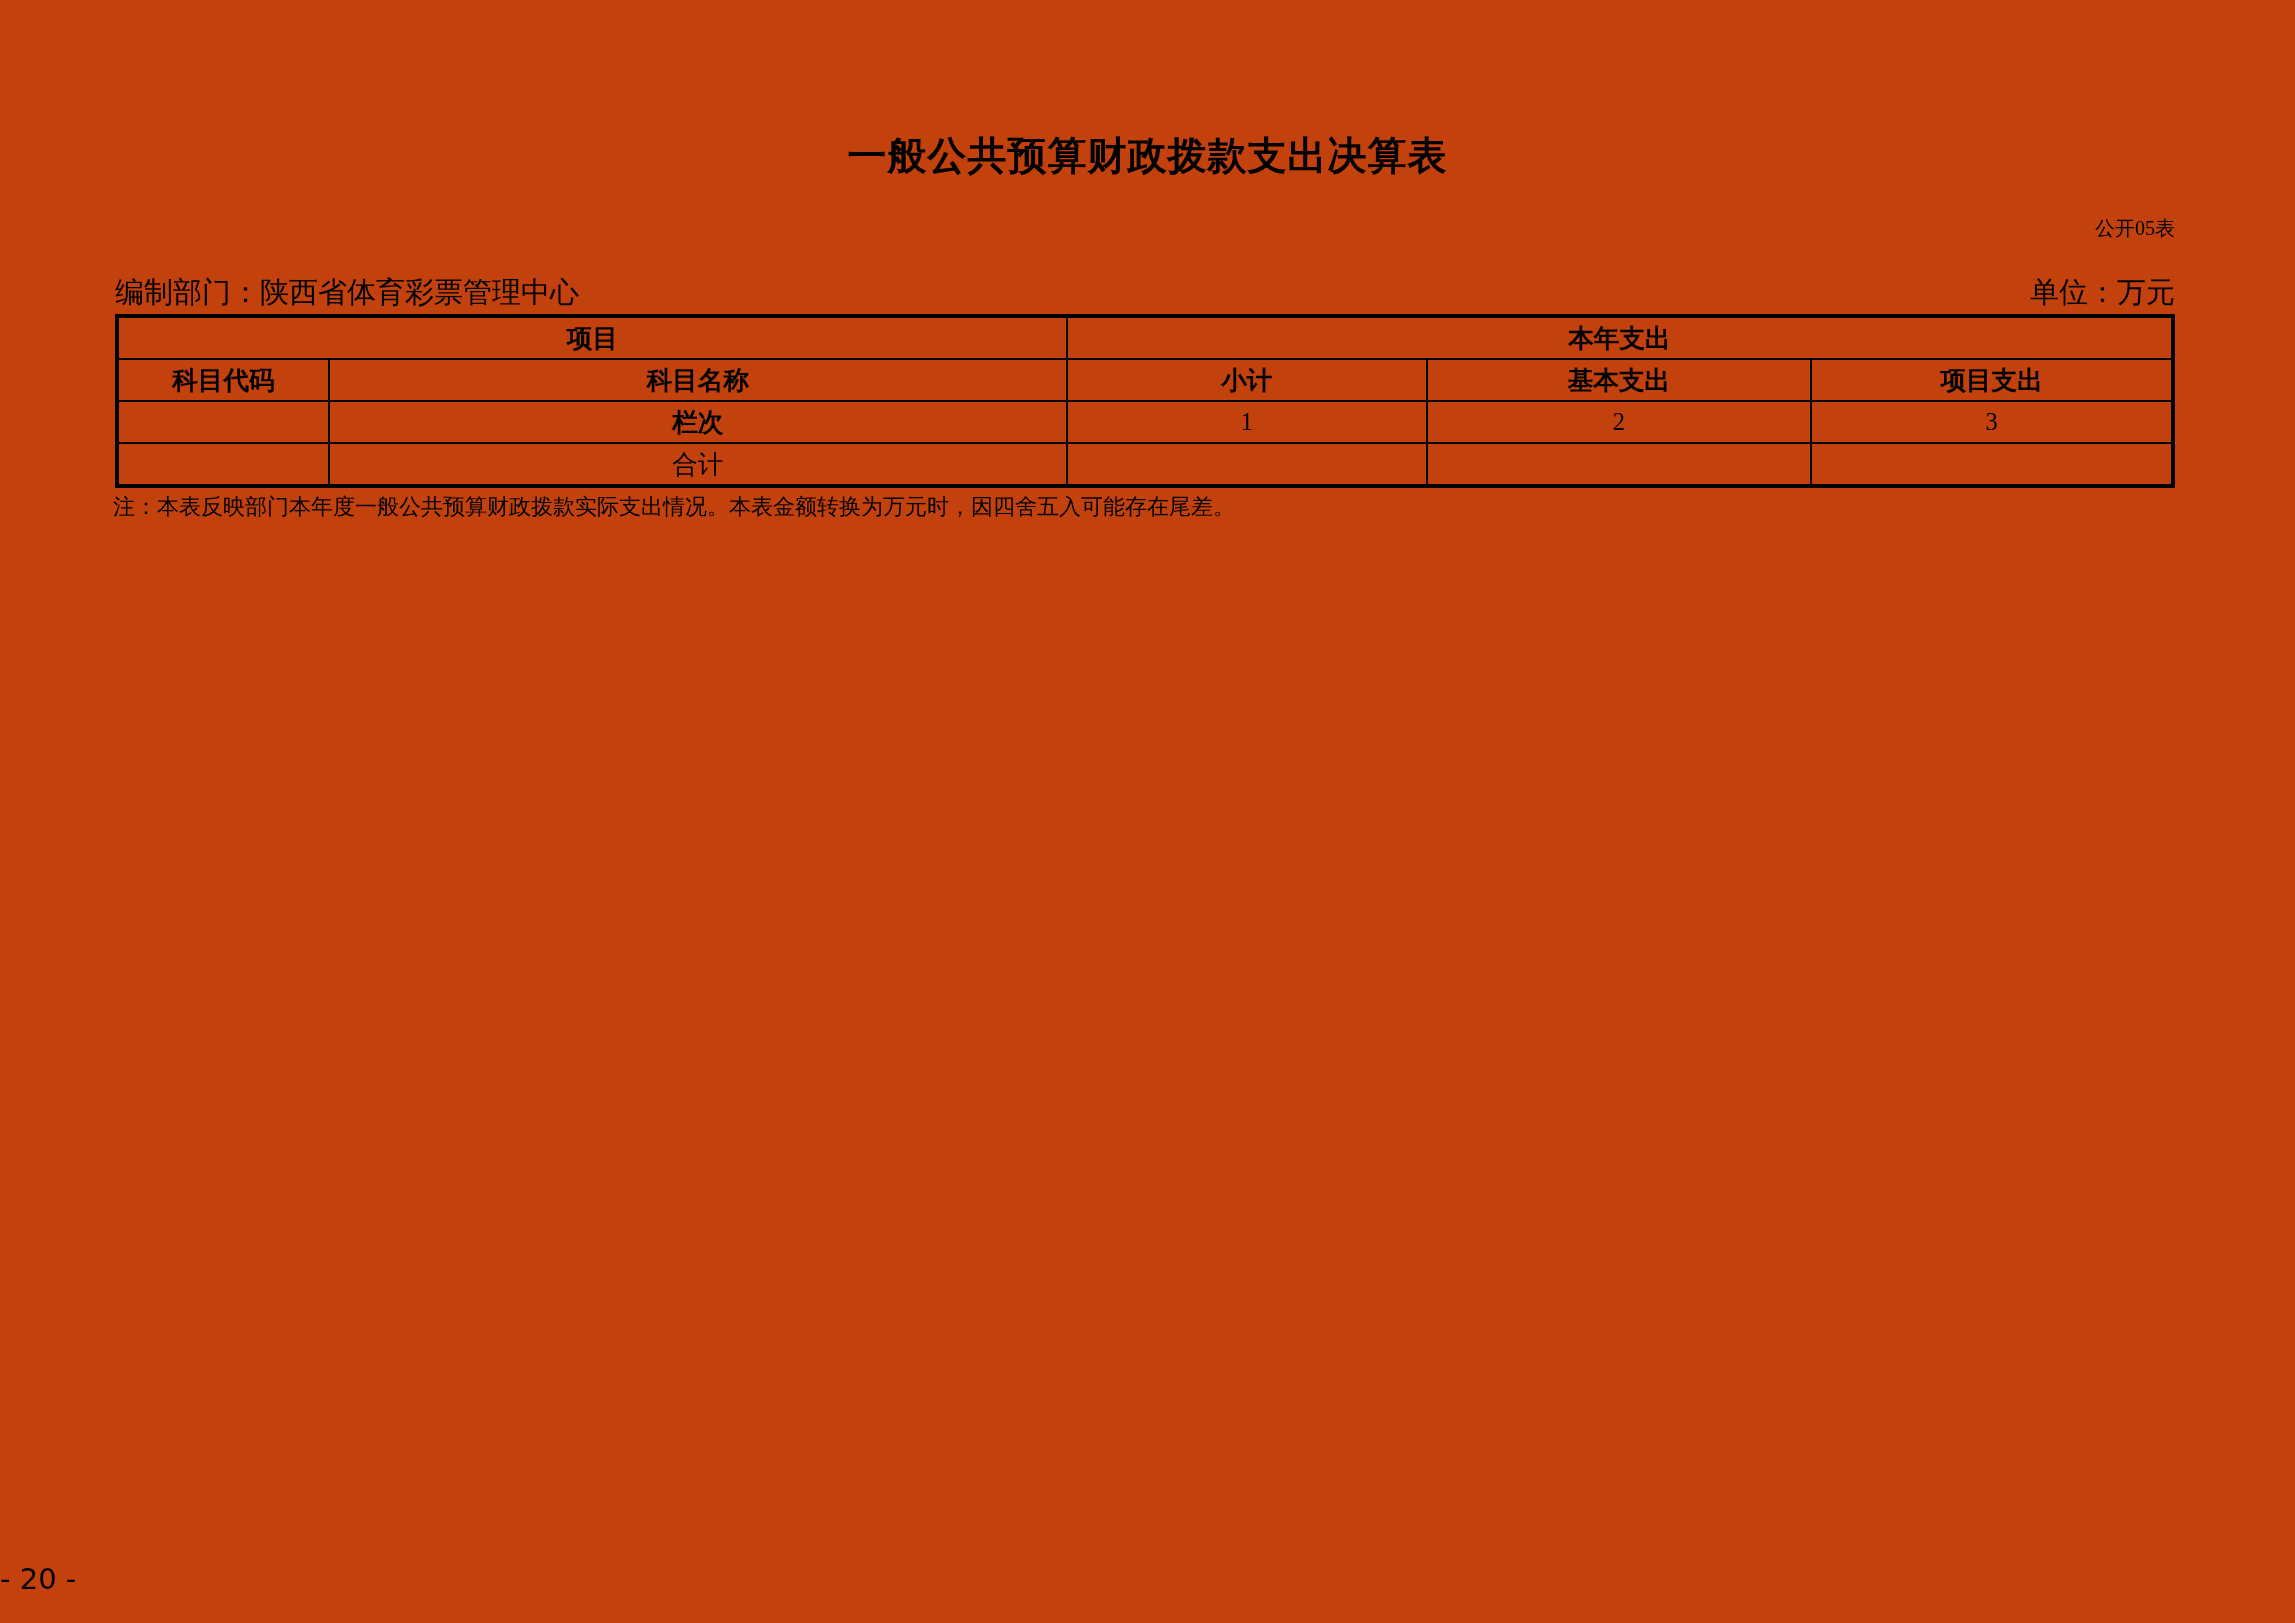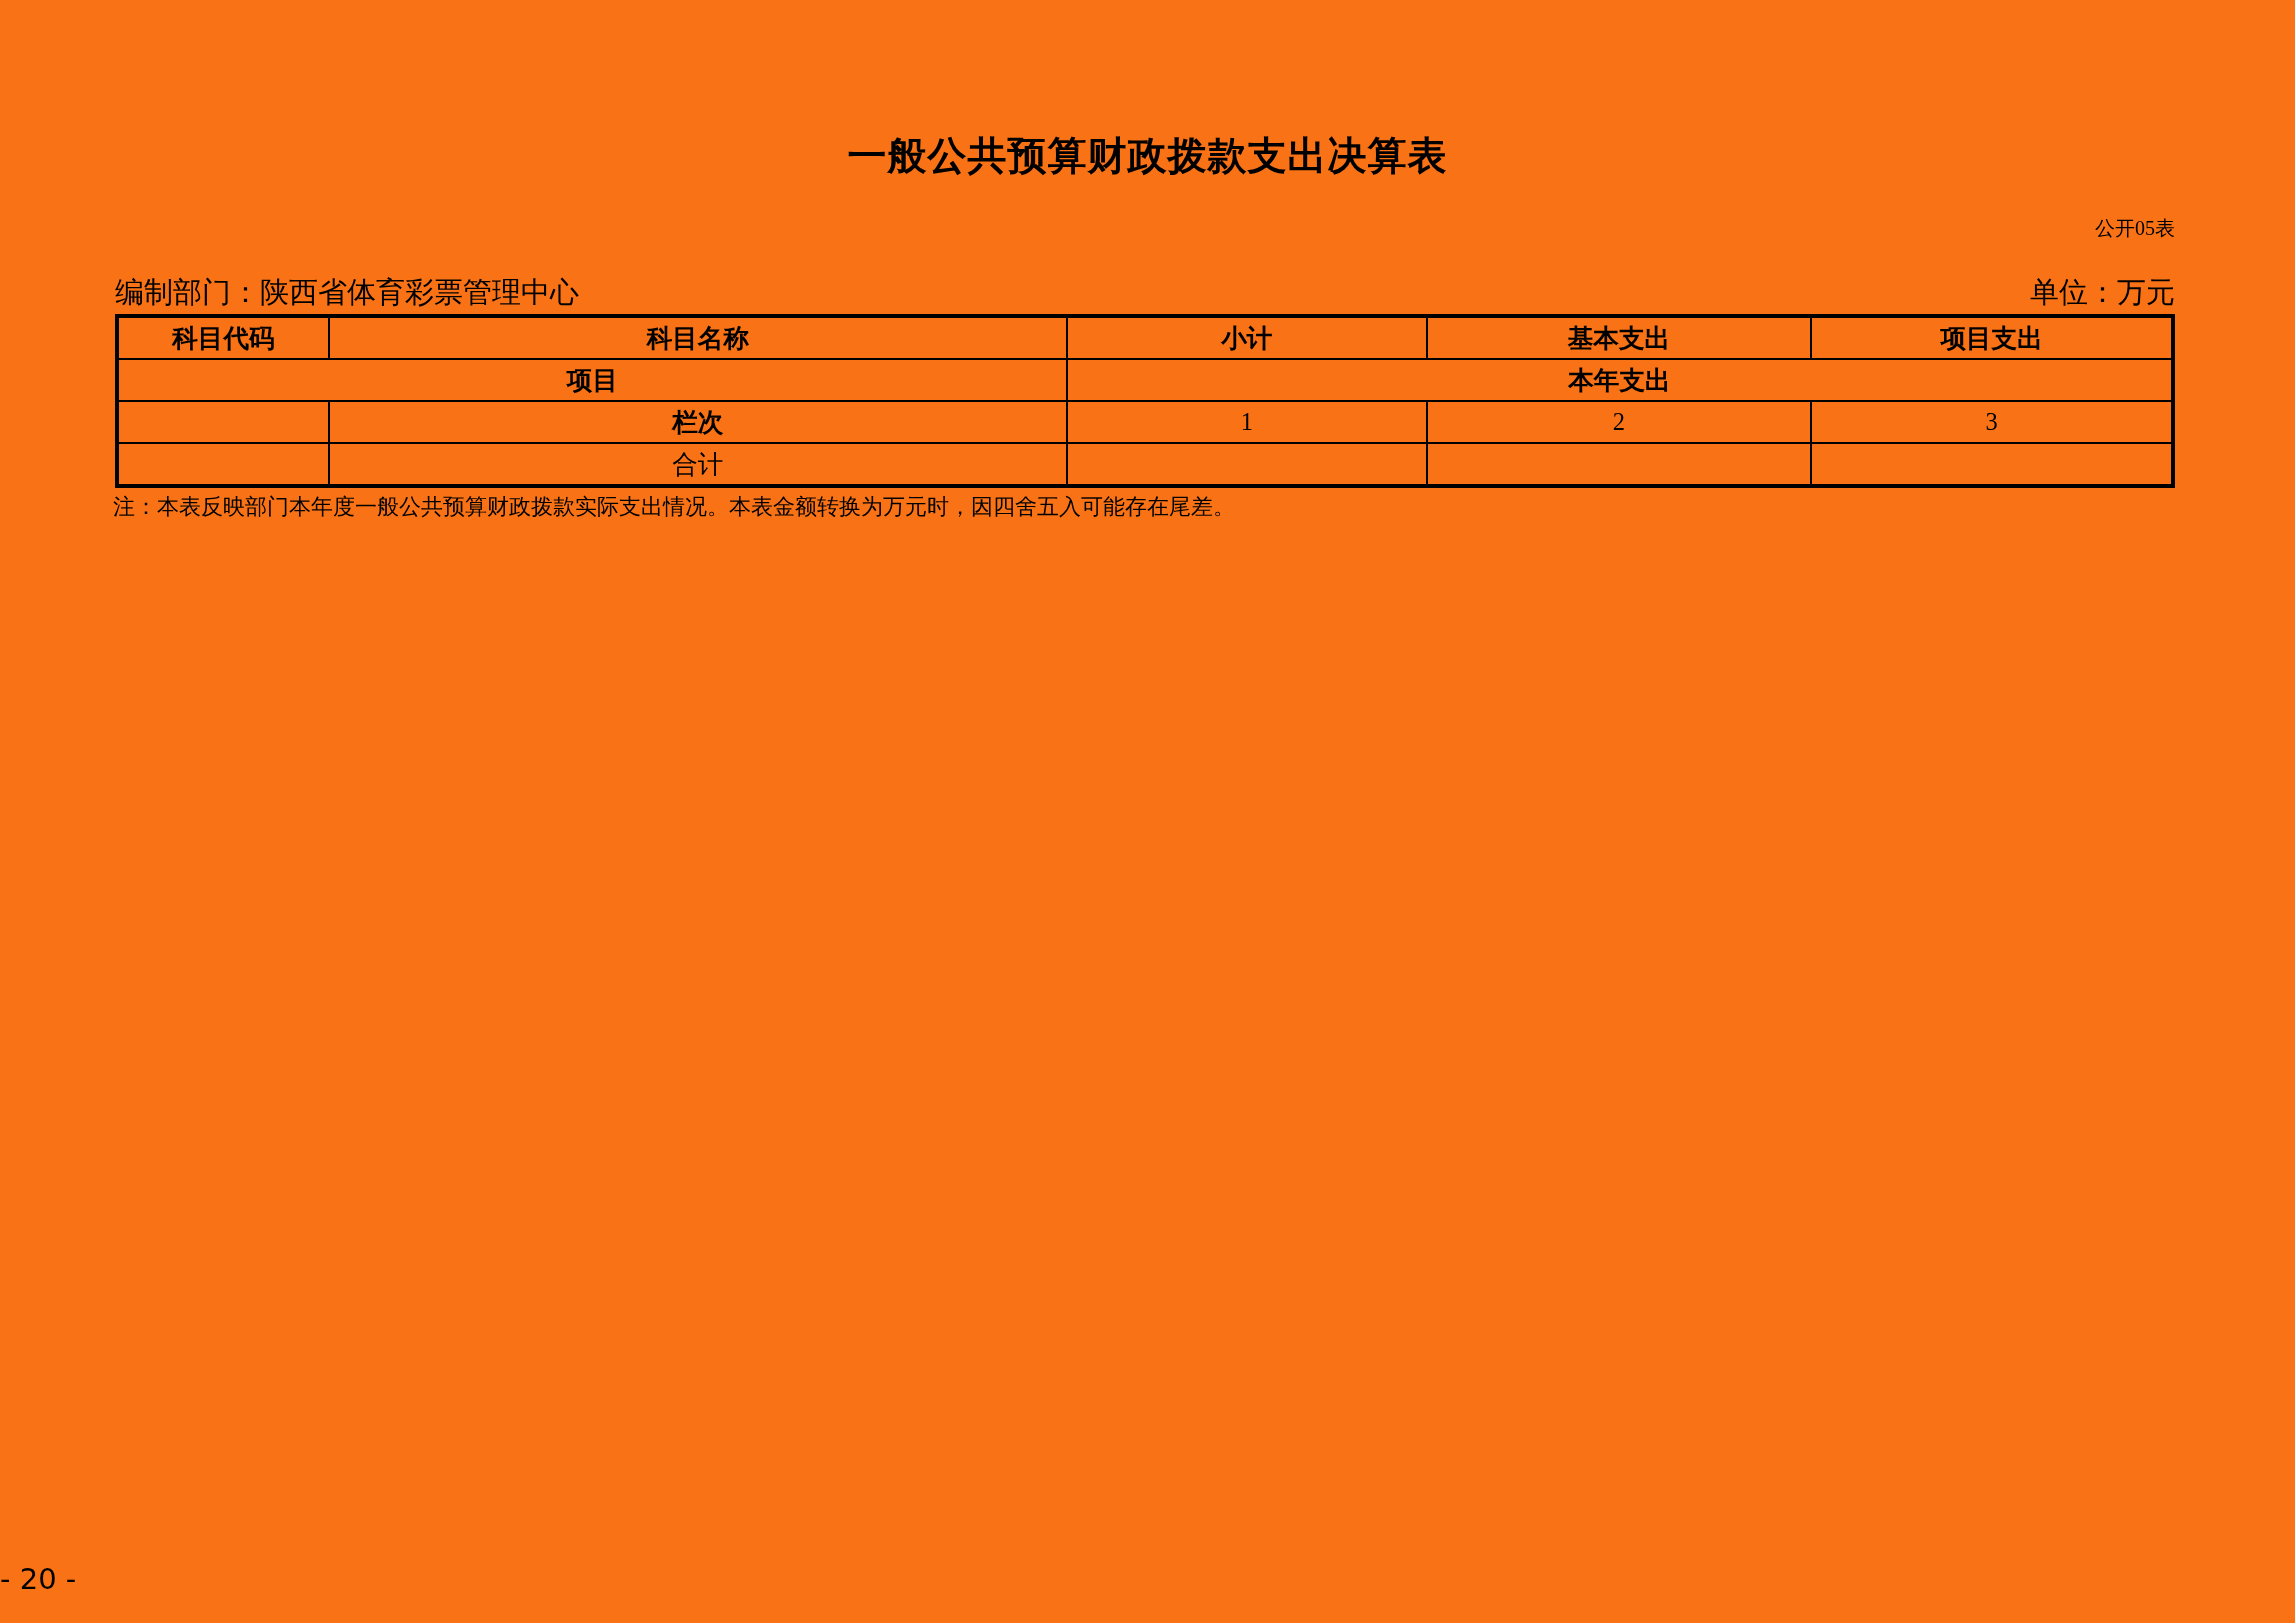--- a/index.html
+++ b/index.html
@@ -11,21 +11,21 @@
     width: 2295px;
     height: 1623px;
     position: relative;
     overflow: hidden;
     font-family: "Liberation Serif", "DejaVu Serif", serif;
     color: #000000;
   }
   #page {
     position: absolute;
     inset: 0;
-    background: #f97316;
+    background: #c2410c;
   }
   .doc-title {
     position: absolute;
     top: 129px;
     left: 0;
     width: 100%;
     text-align: center;
     font-size: 39px;
     font-weight: bold;
     letter-spacing: 1px;
@@ -108,29 +108,29 @@
   <table class="budget">
     <colgroup>
       <col style="width:10.3%">
       <col style="width:35.9%">
       <col style="width:17.5%">
       <col style="width:18.7%">
       <col style="width:17.6%">
     </colgroup>
     <tbody>
       <tr>
+        <td colspan="2" class="bold">项目</td>
+        <td colspan="3" class="bold">本年支出</td>
+      </tr>
+      <tr>
         <td class="bold">科目代码</td>
         <td class="bold">科目名称</td>
         <td class="bold">小计</td>
         <td class="bold">基本支出</td>
         <td class="bold">项目支出</td>
-      </tr>
-      <tr>
-        <td colspan="2" class="bold">项目</td>
-        <td colspan="3" class="bold">本年支出</td>
       </tr>
       <tr>
         <td></td>
         <td class="bold">栏次</td>
         <td class="num">1</td>
         <td class="num">2</td>
         <td class="num">3</td>
       </tr>
       <tr>
         <td></td>

